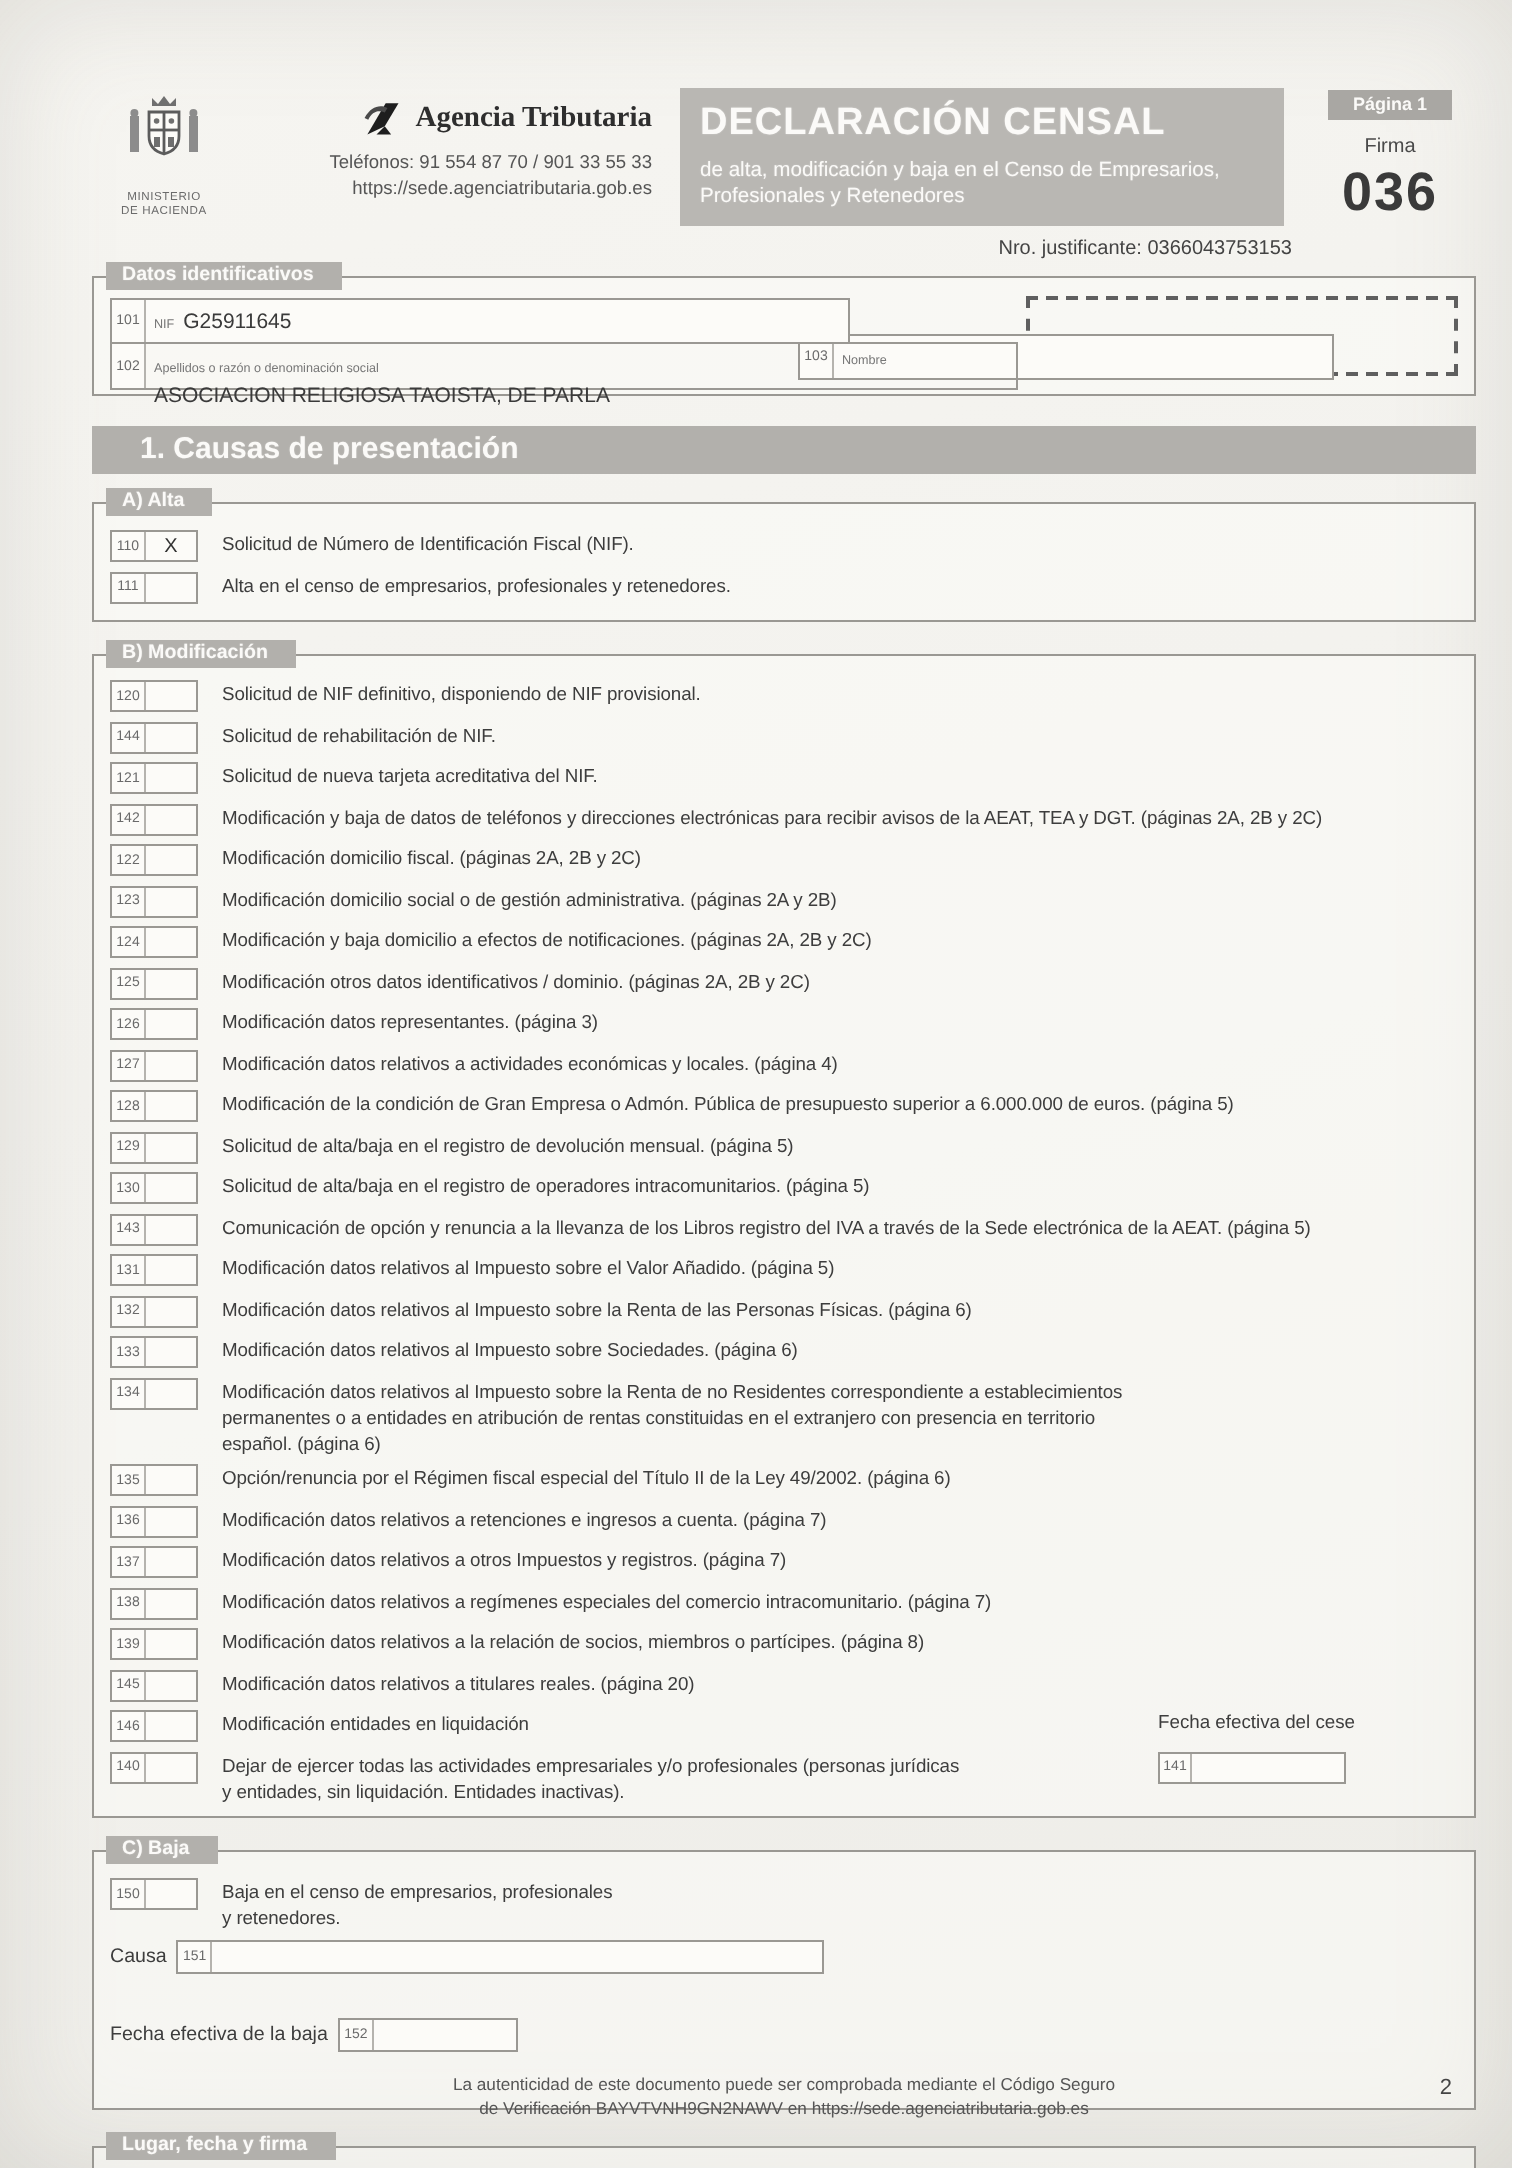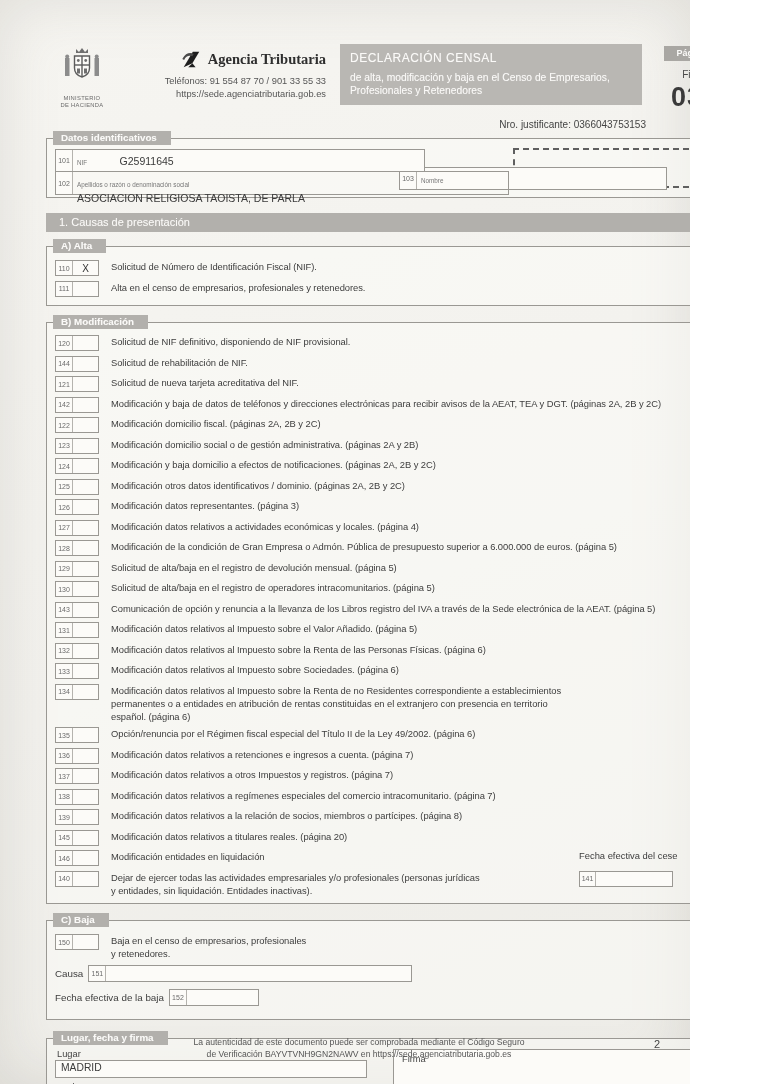--- a/index.html
+++ b/index.html
@@ -1,48 +1,48 @@
 <!DOCTYPE html>
 <html><head>
 <meta charset="utf-8">
 <style>
   html,body{margin:0;padding:0;}
   .page{
     position:relative;
-    width:690px;height:1084px;
+    width:756px;height:1084px;
     background:linear-gradient(160deg,#f6f5f1 0%,#f2f1ed 55%,#edecE7 100%);
     font-family:"Liberation Sans", sans-serif;
     color:#3d3d3d;
     overflow:hidden;
     box-shadow:inset 0 0 60px rgba(120,115,105,.18);
   }
   .content{position:absolute;left:46px;top:42px;width:692px;}
 
   
   .hdr{display:flex;align-items:flex-start;}
   .crest{width:72px;text-align:center;flex:none;padding-top:4px;}
   .crest .ministry{font-size:5.8px;color:#6b6b6b;letter-spacing:.3px;margin-top:3px;line-height:7px;}
   .agency{width:208px;flex:none;text-align:right;padding-top:6px;}
   .agency-name-row{display:flex;align-items:center;justify-content:flex-end;gap:6px;}
   .agency-name{font-family:"Liberation Serif", serif;font-weight:bold;font-size:14.5px;color:#2e2e2e;}
   .agency-sub{font-size:9.3px;color:#555;margin-top:5px;line-height:12.5px;}
   .title-box{flex:1;margin:2px 10px 0 14px;background:#b9b7b3;color:#fbfaf8;padding:7px 10px 8px;}
-  .title-box .t1{font-weight:normal;font-size:12px;letter-spacing:.5px;text-shadow:0 0 1px rgba(255,255,255,.4);}
+  .title-box .t1{font-weight:bold;font-size:19px;letter-spacing:.5px;text-shadow:0 0 1px rgba(255,255,255,.4);}
   .title-box .t2{font-size:10.3px;margin-top:6px;line-height:13px;text-shadow:0 0 1px rgba(255,255,255,.35);}
   .model-col{width:86px;flex:none;text-align:center;}
   .page-badge{display:inline-block;background:#a9a7a3;color:#fbfaf8;font-weight:bold;font-size:9px;padding:2px 12px 3px;margin-bottom:8px;}
   .model-label{font-size:10px;color:#4a4a4a;margin-bottom:2px;}
   .model-number{font-size:27px;font-weight:bold;color:#3a3a3a;letter-spacing:1px;}
 
   .justificante{text-align:right;padding-right:92px;font-size:10px;color:#444;margin-top:6px;}
 
   
   .fieldset{position:relative;border:1px solid #9a9893;background:rgba(252,251,248,.55);}
   .fs-label{position:absolute;top:-8px;left:6px;background:#b2b0ac;color:#fbfaf8;font-weight:bold;font-size:9.8px;padding:1px 14px 2px 8px;text-shadow:0 0 1px rgba(255,255,255,.3);}
-  .section-bar{background:#b2b0ac;color:#fbfaf8;font-weight:normal;font-size:11px;padding:3px 0 4px 13px;text-shadow:0 0 1px rgba(255,255,255,.3);}
+  .section-bar{background:#b2b0ac;color:#fbfaf8;font-weight:bold;font-size:15px;padding:3px 0 4px 24px;text-shadow:0 0 1px rgba(255,255,255,.3);}
 
   
   .datos-box{margin-top:8px;height:58px;}
   .fld{position:absolute;border:1px solid #9a9893;background:#fcfbf8;display:flex;}
   .fld .code{flex:none;width:16px;border-right:1px solid #b5b3ae;font-size:7px;color:#6a6a6a;display:flex;align-items:center;justify-content:center;}
   .fld .body{padding:1px 4px;overflow:visible;white-space:nowrap;}
   .fld .tiny{font-size:6.3px;color:#777;line-height:7px;}
   .fld .val{font-size:10.5px;color:#3a3a3a;line-height:12px;}
   .dashed-box{position:absolute;right:8px;top:9px;width:212px;height:36px;border:2px dashed #5f5f5f;}
 
@@ -58,21 +58,21 @@
   .inline-field .icode{width:15px;border-right:1px solid #b5b3ae;font-size:7px;color:#6a6a6a;display:flex;align-items:center;justify-content:center;}
 
   .alta-box{margin-top:14px;padding:13px 8px 4px;}
   .mod-box{margin-top:16px;padding:12px 8px 2px;}
   .baja-box{margin-top:16px;padding:13px 8px 6px;min-height:58px;}
 
   
   .baja-grid{display:flex;flex-direction:column;}
   .baja-left{width:330px;flex:none;display:flex;}
   .baja-right{flex:1;}
-  .inline-row{display:flex;align-items:center;margin-bottom:7px;}
+  .inline-row{display:flex;align-items:center;margin-bottom:22px;}
   .inline-row .lbl{font-size:9.8px;margin-right:5px;white-space:nowrap;}
   .wide-field{display:inline-flex;border:1px solid #9a9893;background:#fcfbf8;height:15px;}
   .wide-field .icode{width:16px;border-right:1px solid #b5b3ae;font-size:7px;color:#6a6a6a;display:flex;align-items:center;justify-content:center;}
 
   
   .firma-box{margin-top:18px;padding:10px 8px 8px;display:flex;}
   .firma-left{width:320px;flex:none;}
   .flabel{font-size:9.3px;color:#444;margin:0 0 1px 2px;}
   .finput{border:1px solid #9a9893;background:#fcfbf8;height:15px;width:300px;font-size:10.3px;padding:1px 5px 0;margin-bottom:4px;color:#3a3a3a;}
   .firma-right{flex:1;border:1px solid #9a9893;background:#fcfbf8;margin-left:18px;position:relative;min-height:96px;}
@@ -148,21 +148,21 @@
 
     <div class="justificante">Nro. justificante: 0366043753153</div>
 
     <div class="fieldset datos-box">
       <span class="fs-label">Datos identificativos</span>
 
       <div class="fld" style="left:8px;top:10px;width:368px;height:21px;z-index:2;">
         <span class="code">101</span>
         <span class="body">
           <span class="tiny">NIF</span>
-          <span class="val" style="margin-left:28px;">G25911645</span>
+          <span class="val" style="margin-left:0;">G25911645</span>
         </span>
       </div>
 
       <div class="fld" style="left:8px;top:32px;width:452px;height:22px;z-index:3;background:transparent;">
         <span class="code" style="background:#fcfbf8;">102</span>
         <span class="body">
           <span class="tiny">Apellidos o razón o denominación social</span><br>
           <span class="val" style="position:relative;top:-3px;">ASOCIACION RELIGIOSA TAOISTA, DE PARLA</span>
         </span>
       </div>

